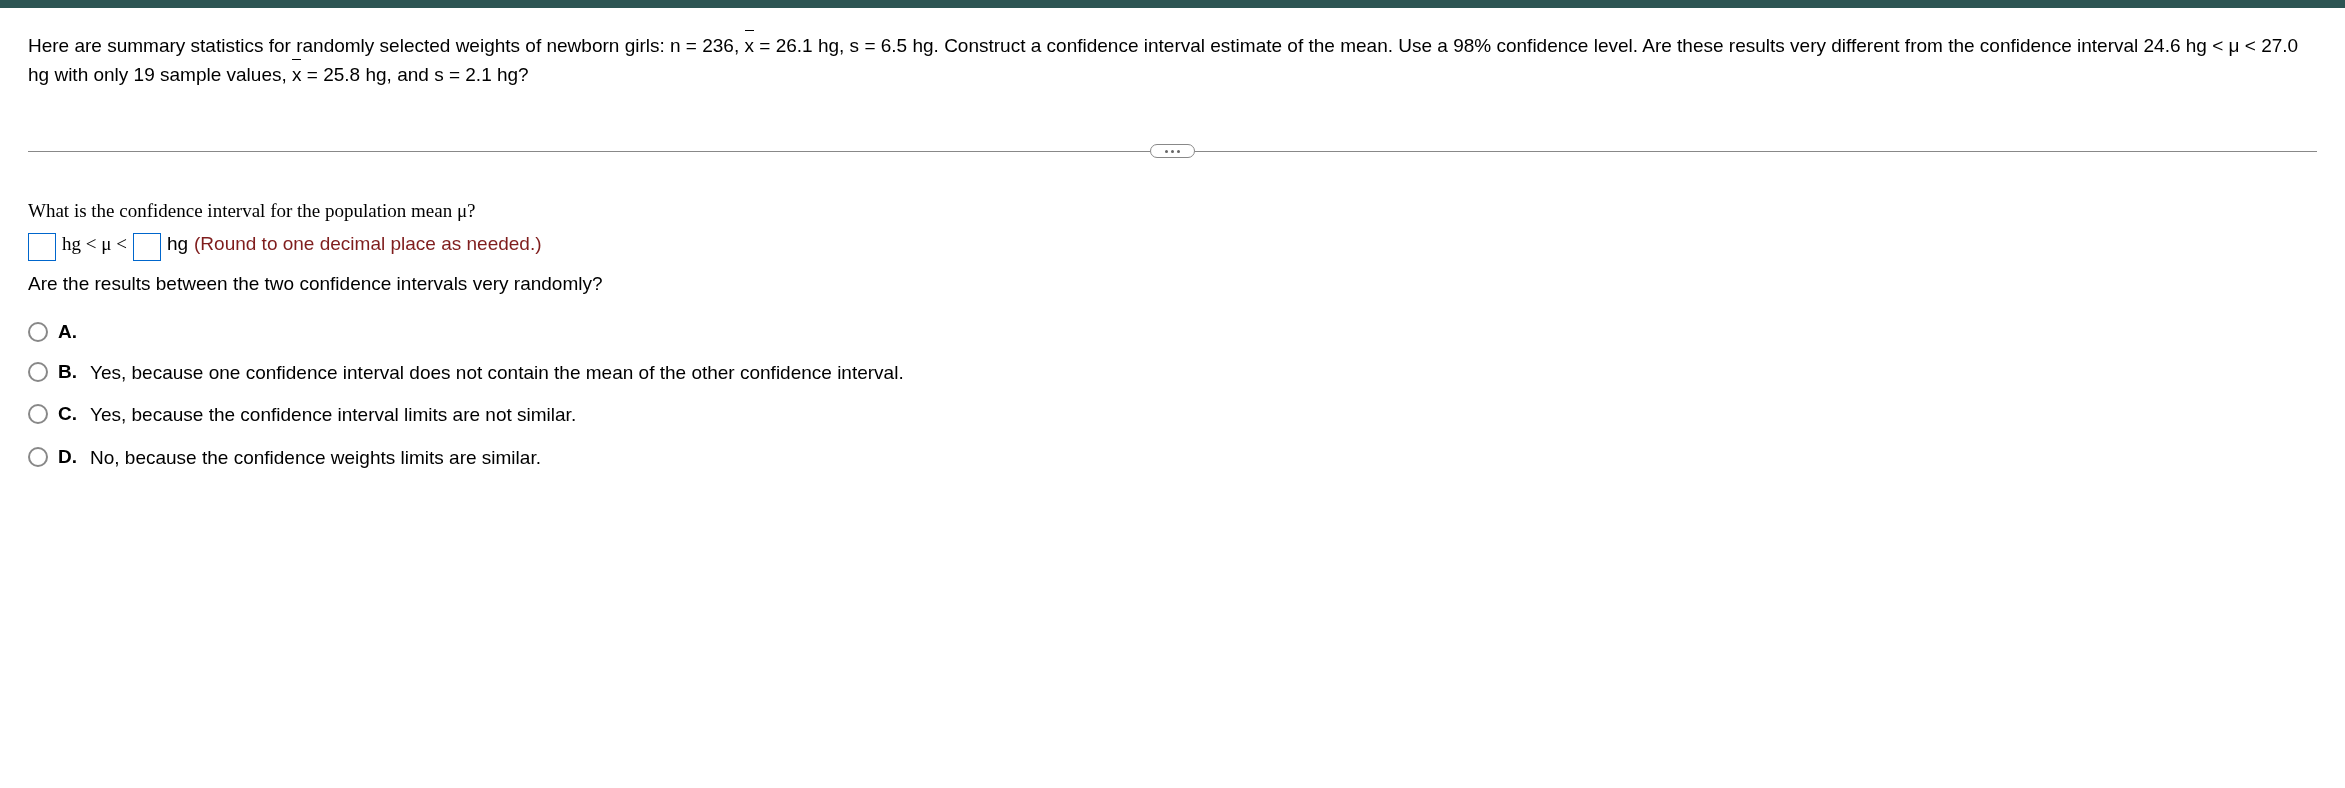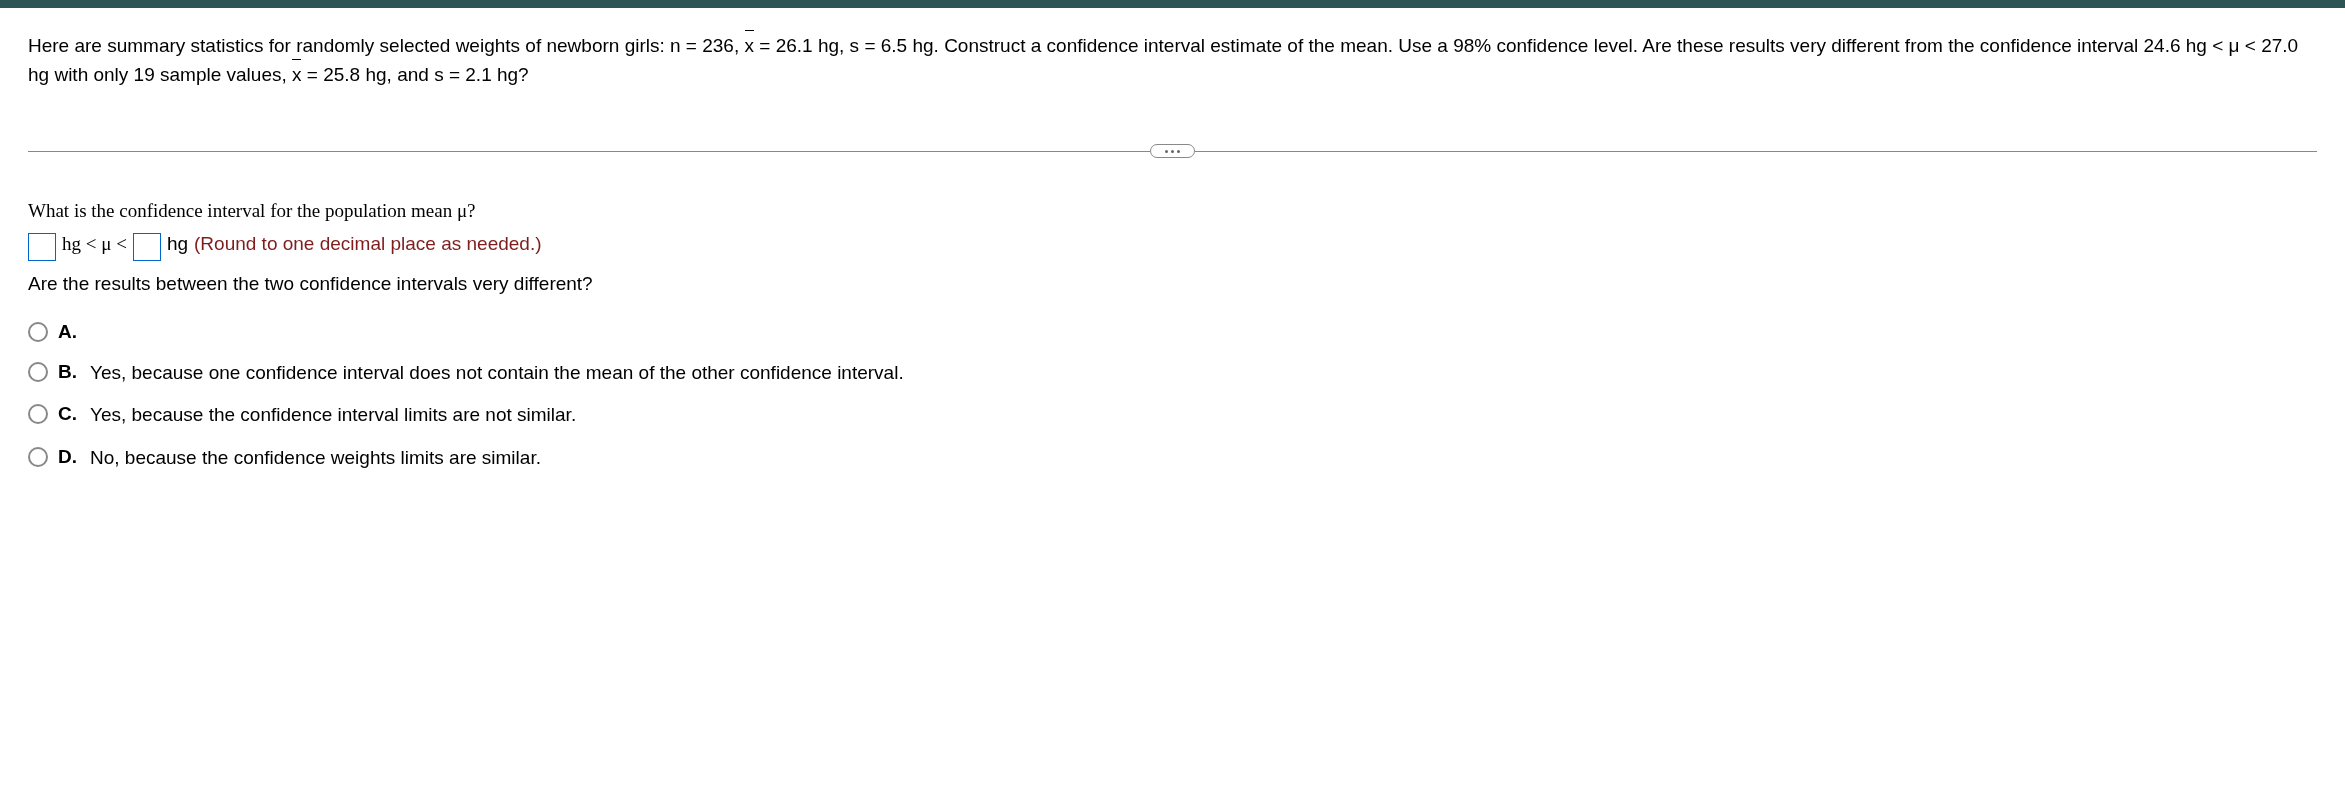--- a/index.html
+++ b/index.html
@@ -144,21 +144,21 @@
   <div class="sub-question">What is the confidence interval for the population mean μ?</div>
 
   <div class="answer-row">
     <input type="text" class="input-box" style="">
     <span class="mu">hg &lt; μ &lt;</span>
     <input type="text" class="input-box" style="">
     <span>hg</span>
     <span class="hint">(Round to one decimal place as needed.)</span>
   </div>
 
-  <div class="question2">Are the results between the two confidence intervals very different?</div>
+  <div class="question2">Are the results between the two confidence intervals very randomly?</div>
 
   <div class="options">
     <div class="option-row">
       <div class="radio"></div>
       <span class="option-letter">A.</span>
     </div>
     <div class="option-row">
       <div class="radio"></div>
       <span class="option-letter">B.</span>
       <span class="option-text">Yes, because one confidence interval does not contain the mean of the other confidence interval.</span>

